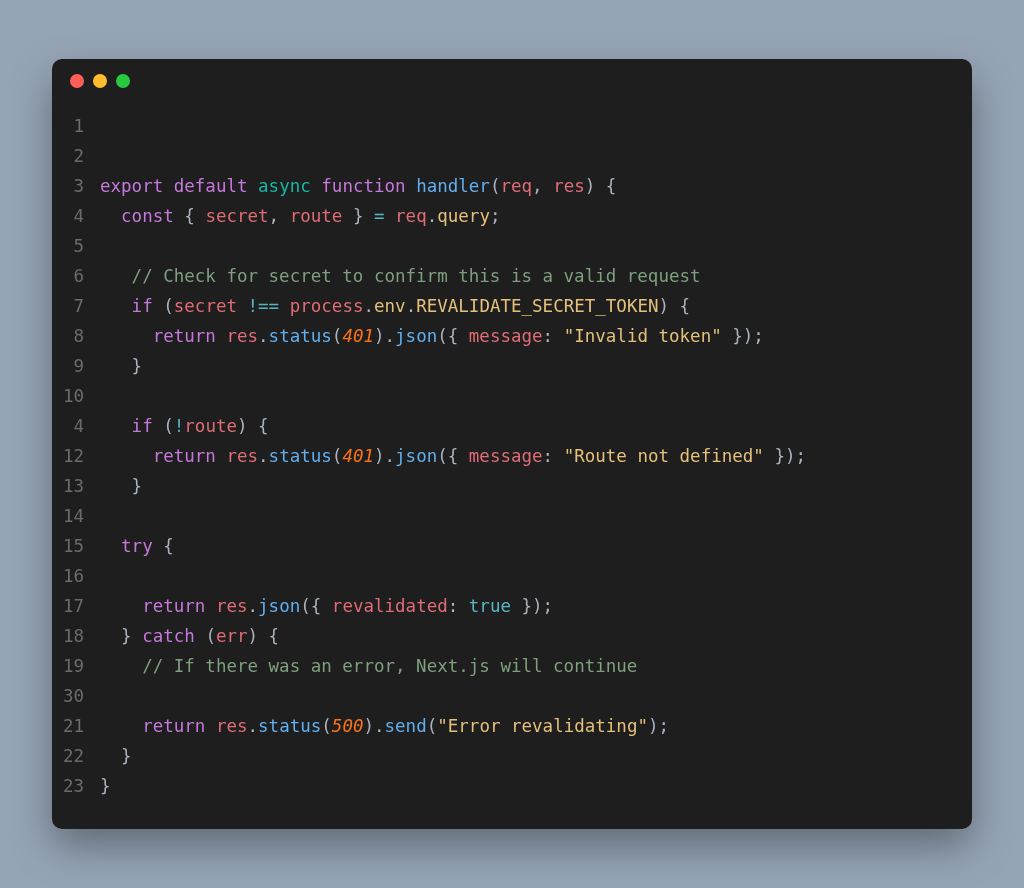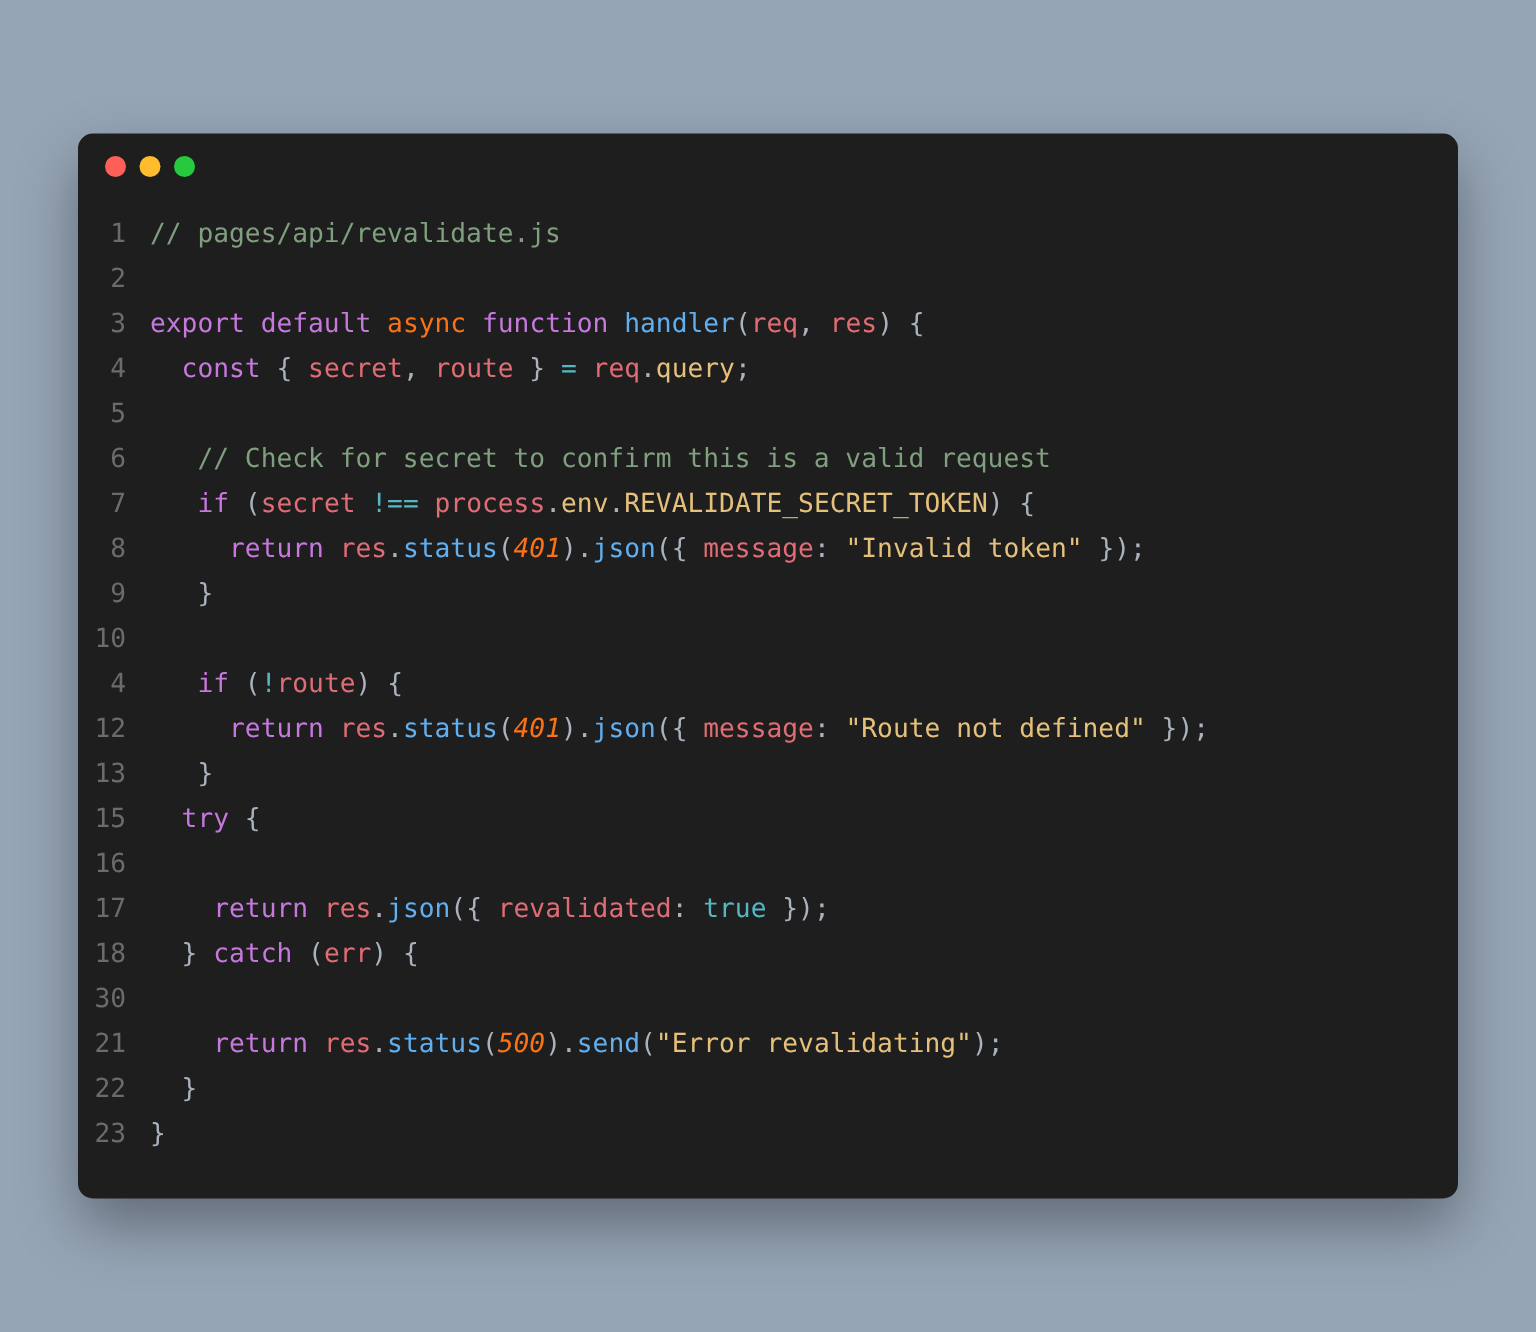--- a/index.html
+++ b/index.html
@@ -46,56 +46,58 @@
     text-align: right;
     padding-right: 16px;
     color: #6b6b6b;
     user-select: none;
     flex: 0 0 48px;
   }
   .code { color: #d4d4d4; }
   
   .cm { color:#7f9f7f; }          
   .kw { color:#c678dd; }          
-  .kw2{ color:#f97316;margin-top:28px; }          
+  .kw2{ color:#14b8a6;margin-top:28px; }          
   .fn { color:#61afef; }          
   .id { color:#e06c75; }          
   .pr { color:#e5c07b;margin-top:16px; }          
   .str{ color:#e5c07b; }          
   .num{ color:#f97316;font-style:italic; }          
   .bl { color:#56b6c2;margin-top:35px; }          
   .pn { color:#abb2bf; }          
   .op { color:#56b6c2; }          
   .pl { color:#d4d4d4; }          
 </style>
 </head>
 <body>
 
 <div class="window">
   <div class="titlebar">
     <div class="dot red"></div>
     <div class="dot yellow"></div>
     <div class="dot green"></div>
   </div>
   <div class="editor" id="editor">
-      <div class="line"><span class="gutter">1</span><span class="code"><span class="cm">// pages/api/revalidate.js</span></span></div>
+      <div class="line"><span class="gutter">1</span></div>
       <div class="line"><span class="gutter">2</span><span class="code">&nbsp;</span></div>
       <div class="line"><span class="gutter">3</span><span class="code"><span class="kw">export</span><span class="pl"> </span><span class="kw">default</span><span class="pl"> </span><span class="kw2">async</span><span class="pl"> </span><span class="kw">function</span><span class="pl"> </span><span class="fn">handler</span><span class="pn">(</span><span class="id">req</span><span class="pn">, </span><span class="id">res</span><span class="pn">) {</span></span></div>
       <div class="line"><span class="gutter">4</span><span class="code"><span class="pl">  </span><span class="kw">const</span><span class="pl"> </span><span class="pn">{ </span><span class="id">secret</span><span class="pn">, </span><span class="id">route</span><span class="pn"> } </span><span class="op">=</span><span class="pl"> </span><span class="id">req</span><span class="pn">.</span><span class="pr">query</span><span class="pn">;</span></span></div>
       <div class="line"><span class="gutter">5</span><span class="code">&nbsp;</span></div>
       <div class="line"><span class="gutter">6</span><span class="code"><span class="pl">   </span><span class="cm">// Check for secret to confirm this is a valid request</span></span></div>
       <div class="line"><span class="gutter">7</span><span class="code"><span class="pl">   </span><span class="kw">if</span><span class="pl"> </span><span class="pn">(</span><span class="id">secret</span><span class="pl"> </span><span class="op">!==</span><span class="pl"> </span><span class="id">process</span><span class="pn">.</span><span class="pr">env</span><span class="pn">.</span><span class="pr">REVALIDATE_SECRET_TOKEN</span><span class="pn">) {</span></span></div>
       <div class="line"><span class="gutter">8</span><span class="code"><span class="pl">     </span><span class="kw">return</span><span class="pl"> </span><span class="id">res</span><span class="pn">.</span><span class="fn">status</span><span class="pn">(</span><span class="num">401</span><span class="pn">).</span><span class="fn">json</span><span class="pn">({ </span><span class="id">message</span><span class="pn">: </span><span class="str">"Invalid token"</span><span class="pn"> });</span></span></div>
       <div class="line"><span class="gutter">9</span><span class="code"><span class="pl">   </span><span class="pn">}</span></span></div>
       <div class="line"><span class="gutter">10</span><span class="code">&nbsp;</span></div>
       <div class="line"><span class="gutter">4</span><span class="code"><span class="pl">   </span><span class="kw">if</span><span class="pl"> </span><span class="pn">(</span><span class="op">!</span><span class="id">route</span><span class="pn">) {</span></span></div>
       <div class="line"><span class="gutter">12</span><span class="code"><span class="pl">     </span><span class="kw">return</span><span class="pl"> </span><span class="id">res</span><span class="pn">.</span><span class="fn">status</span><span class="pn">(</span><span class="num">401</span><span class="pn">).</span><span class="fn">json</span><span class="pn">({ </span><span class="id">message</span><span class="pn">: </span><span class="str">"Route not defined"</span><span class="pn"> });</span></span></div>
       <div class="line"><span class="gutter">13</span><span class="code"><span class="pl">   </span><span class="pn">}</span></span></div>
+      <div class="line"><span class="gutter">14</span><span class="code">&nbsp;</span></div>
       <div class="line"><span class="gutter">15</span><span class="code"><span class="pl">  </span><span class="kw">try</span><span class="pl"> </span><span class="pn">{</span></span></div>
       <div class="line"><span class="gutter">16</span></div>
       <div class="line"><span class="gutter">17</span><span class="code"><span class="pl">    </span><span class="kw">return</span><span class="pl"> </span><span class="id">res</span><span class="pn">.</span><span class="fn">json</span><span class="pn">({ </span><span class="id">revalidated</span><span class="pn">: </span><span class="bl">true</span><span class="pn"> });</span></span></div>
       <div class="line"><span class="gutter">18</span><span class="code"><span class="pl">  </span><span class="pn">} </span><span class="kw">catch</span><span class="pl"> </span><span class="pn">(</span><span class="id">err</span><span class="pn">) {</span></span></div>
+      <div class="line"><span class="gutter">19</span><span class="code"><span class="pl">    </span><span class="cm">// If there was an error, Next.js will continue</span></span></div>
       <div class="line"><span class="gutter">30</span><span class="code"><span class="pl">    </span></span></div>
       <div class="line"><span class="gutter">21</span><span class="code"><span class="pl">    </span><span class="kw">return</span><span class="pl"> </span><span class="id">res</span><span class="pn">.</span><span class="fn">status</span><span class="pn">(</span><span class="num">500</span><span class="pn">).</span><span class="fn">send</span><span class="pn">(</span><span class="str">"Error revalidating"</span><span class="pn">);</span></span></div>
       <div class="line"><span class="gutter">22</span><span class="code"><span class="pl">  </span><span class="pn">}</span></span></div>
       <div class="line"><span class="gutter">23</span><span class="code"><span class="pn">}</span></span></div>
     </div>
 </div>
 
 </body></html>

